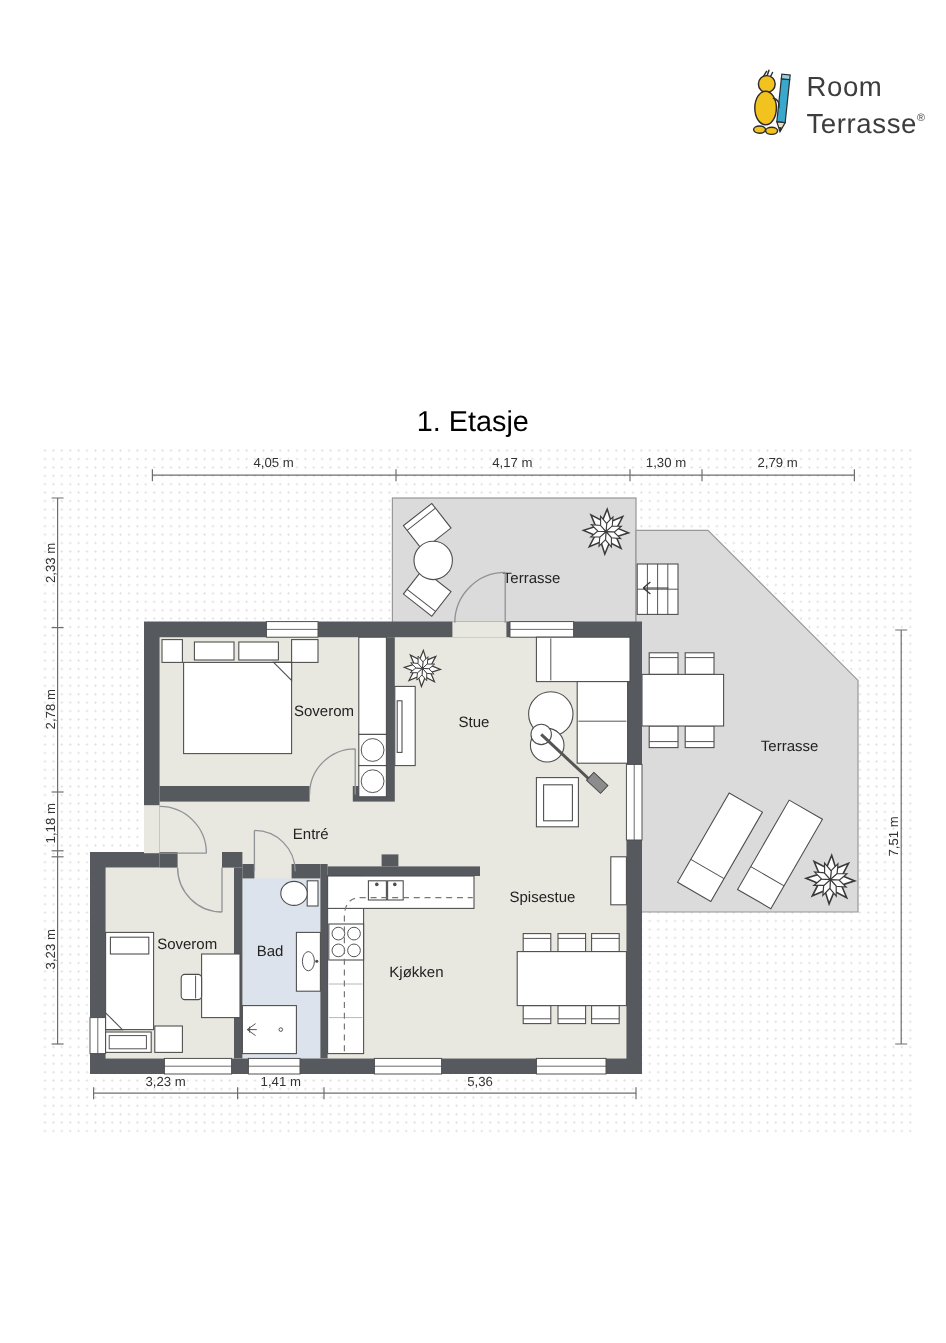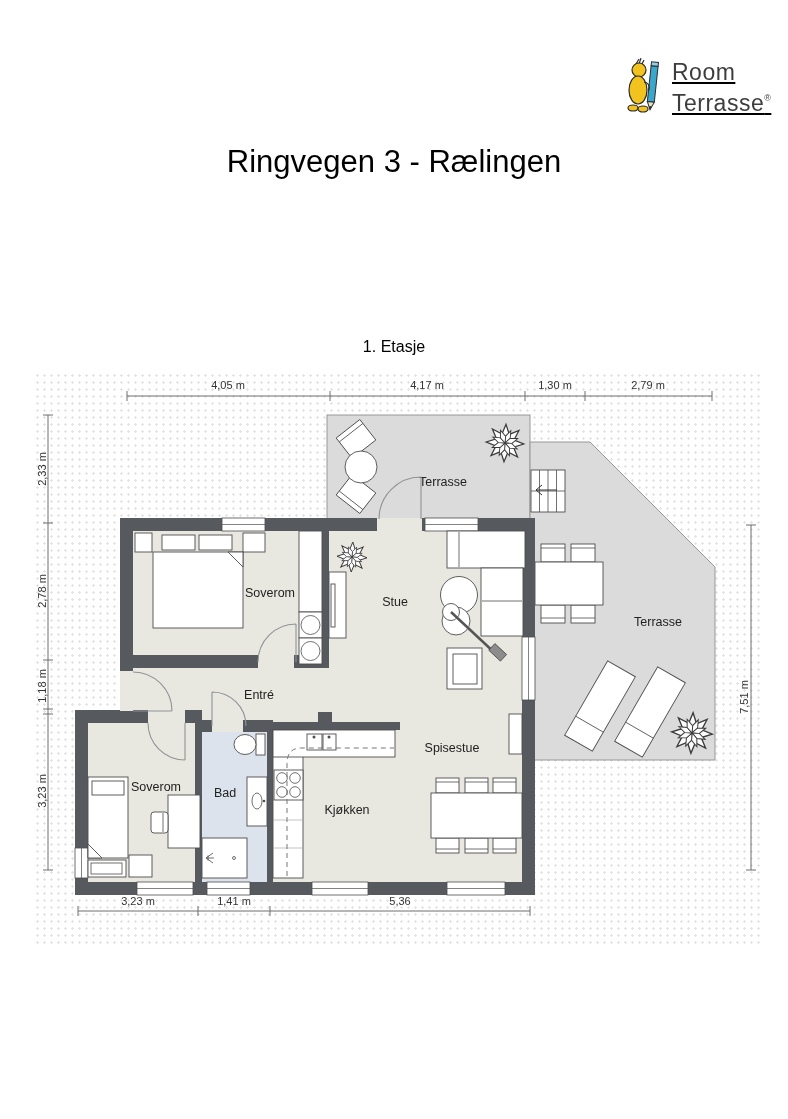--- a/index.html
+++ b/index.html
@@ -1,25 +1,25 @@
 <!DOCTYPE html>
 <html><head>
 <meta charset="utf-8">
 <style>
   html,body{margin:0;padding:0;background:#fff;}
   .page{position:relative;width:788px;height:1119px;background:#ffffff;overflow:hidden;
         font-family:"Liberation Sans",sans-serif;}
   
-  .logo{position:absolute;left:626px;top:58px;display:flex;align-items:center;gap:6px;text-decoration:underline;}
+  .logo{position:absolute;left:626px;top:58px;display:flex;align-items:center;gap:6px;}
   .logo-text{color:#3d3d3d;font-size:23px;line-height:26px;letter-spacing:.5px;}
   .logo-text .reg{font-size:9px;vertical-align:10px;}
   .title{position:absolute;left:0;top:144px;width:788px;text-align:center;
          font-size:31px;font-weight:400;color:#000;margin:0;}
   .floor-title{position:absolute;left:0;top:338px;width:788px;text-align:center;
-         font-size:16px;font-weight:400;color:#000;margin:0;}
+         font-size:24px;font-weight:400;color:#000;margin:0;}
   
   .dots{position:absolute;left:34px;top:372px;width:726px;height:572px;
         background-image:radial-gradient(#e4e4e4 1px, rgba(0,0,0,0) 1.1px);
         background-size:7px 7px;}
   svg.plan{position:absolute;left:0;top:375px;}
   svg text{font-family:"Liberation Sans",sans-serif;}
   .rlabel{font-size:12.5px;fill:#222;}
   .dimtext{font-size:11px;fill:#333;}
   .dim{stroke:#6e6e6e;stroke-width:1;}
   .wall{fill:#565a5e;}
@@ -54,21 +54,20 @@
       <path d="M18,24 C22,24 24,28 23,32" stroke="#2c2c2c" stroke-width="1.2" fill="none"></path>
       <ellipse cx="7" cy="50" rx="5" ry="3" fill="#f2c21e" stroke="#2c2c2c" stroke-width="1.2"></ellipse>
       <ellipse cx="17" cy="51" rx="5" ry="3" fill="#f2c21e" stroke="#2c2c2c" stroke-width="1.2"></ellipse>
     </svg>
     <div class="logo-text">
       <span>Room</span><br>
       <span>Terrasse</span><span class="reg">®</span>
     </div>
   </div>
 
-  <h1 class="title">Ringvegen 3 - Rælingen</h1>
   <h2 class="floor-title">1. Etasje</h2>
 
   <div class="dots"></div>
 
   <svg class="plan" width="788" height="575" viewBox="0 375 788 575">
     <defs>
       <g id="leaf8">
         <path class="leaf" d="M0,0 L3.5,-6.5 L0.8,-15 L-2.5,-7 Z"></path>
         <path class="leaf" transform="rotate(45)" d="M0,0 L3.5,-6.5 L0.8,-15 L-2.5,-7 Z"></path>
         <path class="leaf" transform="rotate(90)" d="M0,0 L3.5,-6.5 L0.8,-15 L-2.5,-7 Z"></path>

